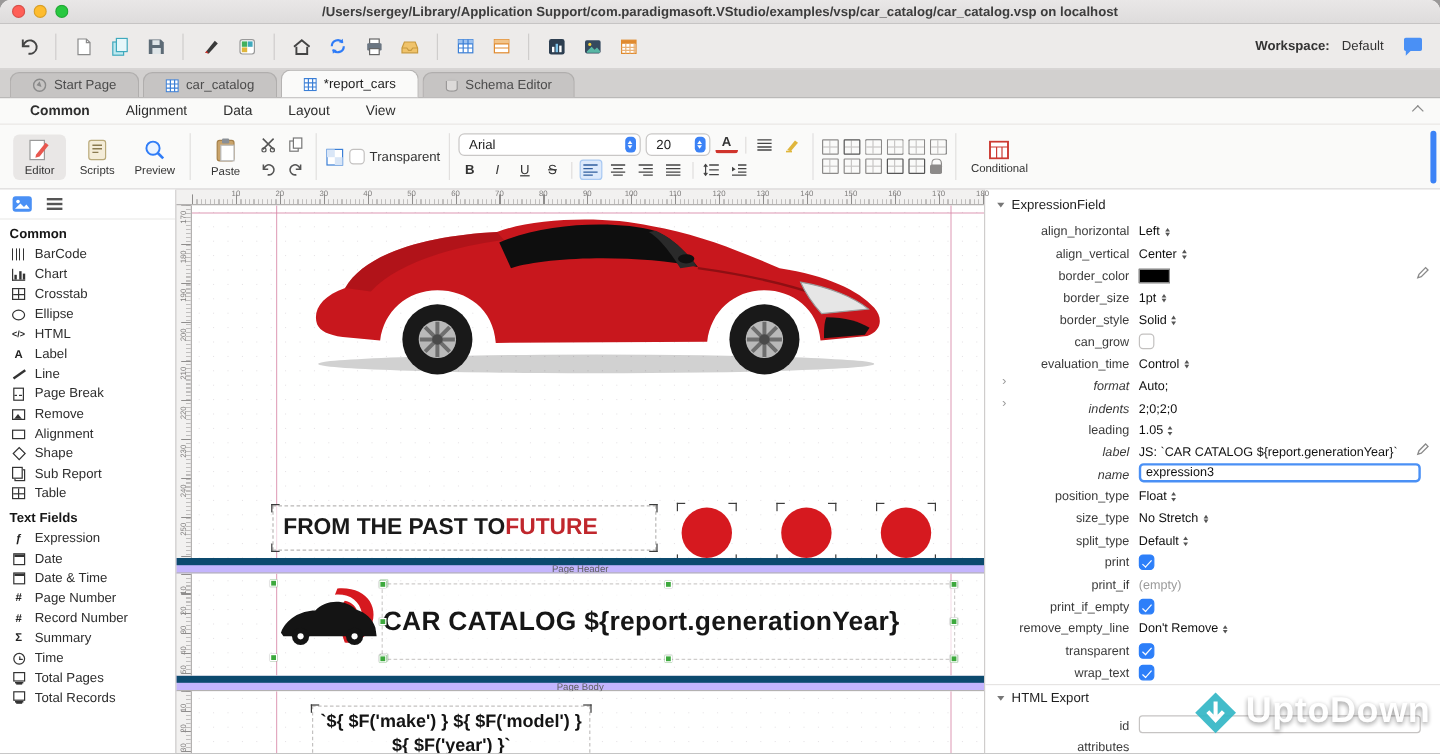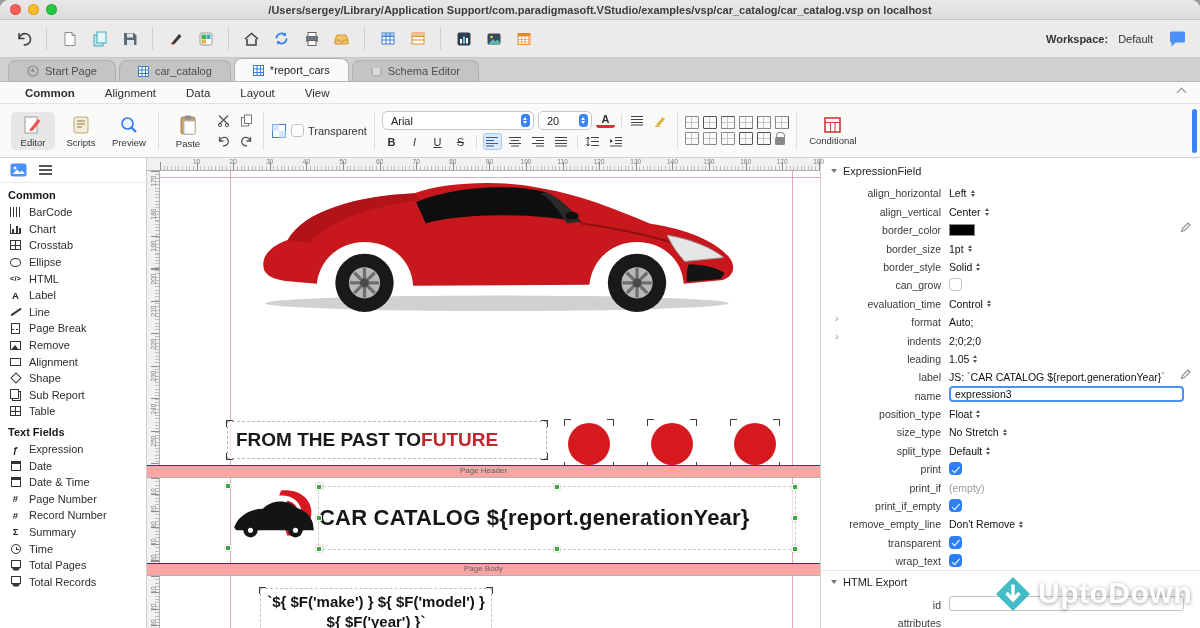--- a/index.html
+++ b/index.html
@@ -99,21 +99,21 @@
   .band.b1{height:294px}.band.b2{height:85px}.band.b3{flex:1}
   .vruler{width:13px;background:#f2f1f0;border-right:1px solid #b3b1b0;position:relative;flex:none}
   .vruler::before{content:"";position:absolute;right:0;top:0;bottom:0;width:4px;background:repeating-linear-gradient(#c0bebd 0 1px,transparent 1px 3.3px)}
   .vruler::after{content:"";position:absolute;right:0;top:0;bottom:0;width:8px;background:repeating-linear-gradient(#8f8d8c 0 1px,transparent 1px 16.5px)}
   .band.b1 .vruler::after{background:repeating-linear-gradient(#8f8d8c 0 1px,transparent 1px 32.5px)}
   .vruler .rnum{position:absolute;left:0;width:13px;text-align:center;transform:translateY(-50%) rotate(-90deg);font-size:6.5px;color:#7f7d7c}
   .page{flex:1;background:#fff;position:relative;overflow:hidden;background-image:radial-gradient(circle,rgba(120,100,120,.22) .5px,transparent .7px);background-size:12px 12px}
   .pink-line{position:absolute;background:#d784a5;opacity:.7}
   .pink-line.v{top:0;bottom:0;width:1px}
   .pink-line.h{left:0;right:0;height:1px}
-  .section-bar{height:13px;background:#fca5a5;border-top:1px solid #0c4a6e;border-bottom:1px solid #b3b1b0;display:flex;justify-content:center;font-size:8px;color:#5e5e5e;flex:none}
+  .section-bar{height:13px;background:#c4b5fd;border-top:6px solid #0c4a6e;border-bottom:1px solid #b3b1b0;display:flex;align-items:center;justify-content:center;font-size:8px;color:#5e5e5e;flex:none}
 
   .car-wrap{position:absolute;left:88px;top:-4px;width:488px;height:146px}
   .banner{position:absolute;left:67px;top:250px;width:320px;height:38px;border:1px dashed #b9b7b6;display:flex;align-items:center;padding-left:8px;font-size:19px;font-weight:bold;color:#1a1a1a;white-space:nowrap;background:rgba(255,255,255,.6)}
   .banner .accent{color:#c0272d}
   .circle-box{position:absolute;top:250px;width:46px;height:46px}
   .circle-box .dot{position:absolute;inset:2px;border-radius:50%;background:#d6191f}
   .cn{position:absolute;width:7px;height:7px}
   .cn.tl{left:-2px;top:-2px;border-left:1.2px solid #3c3c3c;border-top:1.2px solid #3c3c3c}
   .cn.tr{right:-2px;top:-2px;border-right:1.2px solid #3c3c3c;border-top:1.2px solid #3c3c3c}
   .cn.bl{left:-2px;bottom:-2px;border-left:1.2px solid #3c3c3c;border-bottom:1.2px solid #3c3c3c}
@@ -126,21 +126,21 @@
   .gh.ml{left:-3px;top:50%;margin-top:-3px}.gh.mr{right:-3px;top:50%;margin-top:-3px}
   .gh.bl{left:-3px;bottom:-3px}.gh.bc{left:50%;margin-left:-3px;bottom:-3px}.gh.br{right:-3px;bottom:-3px}
   .detail-box{position:absolute;left:100px;top:12px;width:232px;height:60px;border:1px dashed #c3c1c0;font-size:15px;font-weight:bold;color:#141414;text-align:center;line-height:1.3;padding-top:3px;background:rgba(255,255,255,.65)}
 
   
   .props{width:380px;background:#fff;border-left:1px solid #cfcdcc;font-size:10.5px;position:relative;overflow:hidden;padding-top:2px;flex:none}
   .phead{display:flex;align-items:center;gap:6px;padding:5px 0 4px 10px;color:#1e1e1e;font-size:11px}
   .tri-dn{width:0;height:0;border-left:3.8px solid transparent;border-right:3.8px solid transparent;border-top:4.6px solid #777}
   .prow{height:18.4px;display:flex;align-items:flex-end;position:relative}
   .plabel{width:128px;text-align:right;padding-right:8px;color:#3a3a3a;flex:none;white-space:nowrap}
-  .plabel.it{}
+  .plabel.it{font-style:italic}
   .pval{display:flex;align-items:center;color:#101010;min-width:0}
   .pval .updn i{border-left-width:2.5px;border-right-width:2.5px}
   .pval.dim{color:#9a9a9a}
   .pval.longtext{max-width:232px;white-space:nowrap;overflow:hidden}
   .cb{width:13px;height:13px;border-radius:3.5px;border:1px solid #c3c1c0;background:#fff;position:relative}
   .cb.on{background:#2d7ff9;border-color:#2d7ff9}
   .cb.on::after{content:"";position:absolute;left:4.2px;top:1.6px;width:3.2px;height:6.5px;border-right:1.7px solid #fff;border-bottom:1.7px solid #fff;transform:rotate(42deg)}
   .swatch{width:26px;height:12px;background:#000;border:1px solid #8a8a8a}
   .pencil{position:absolute;right:7px;top:3px;width:13px;height:13px}
   .disc{position:absolute;left:14px;color:#9a9a9a;font-size:11px;top:2px}

